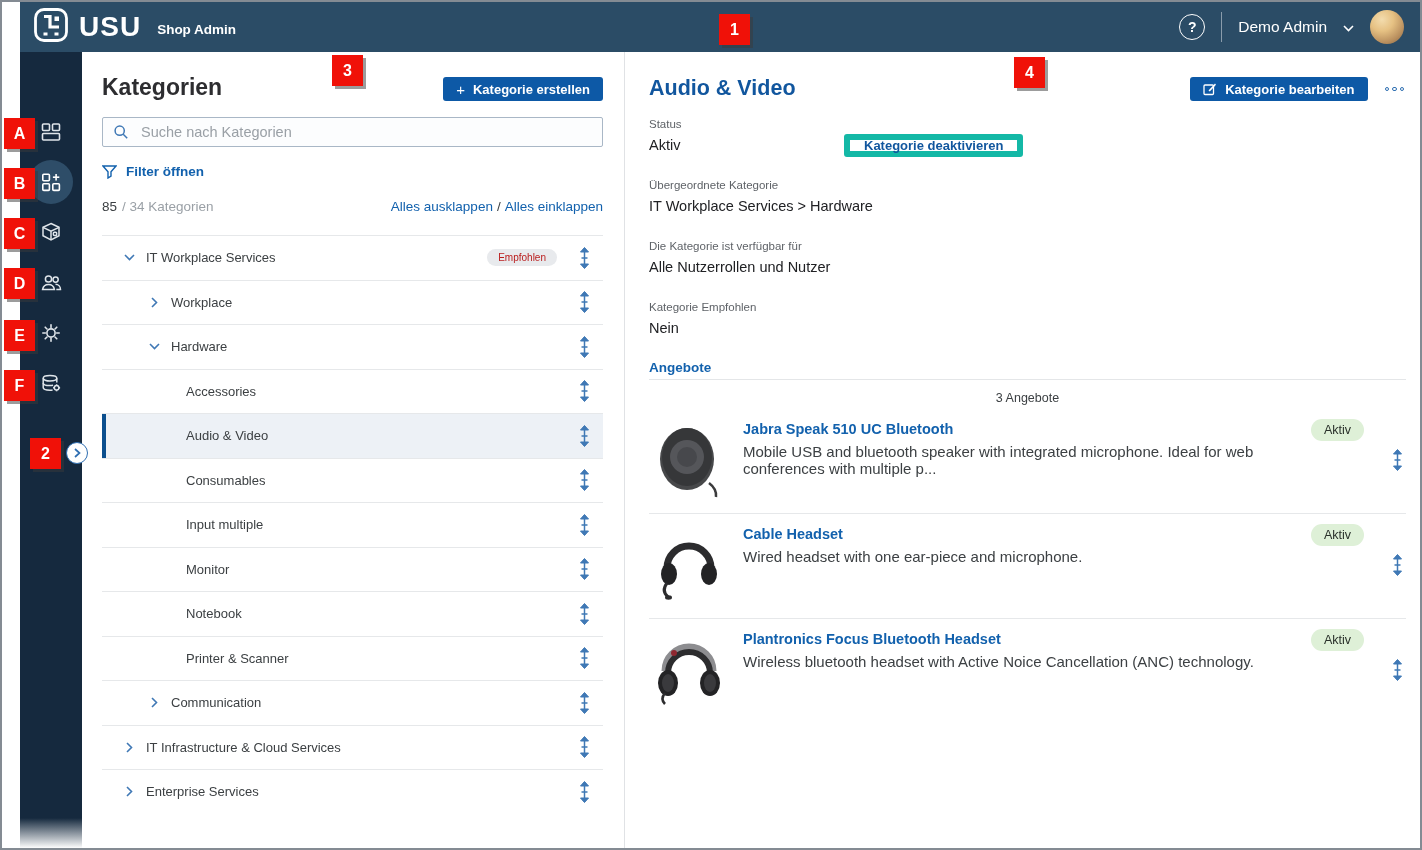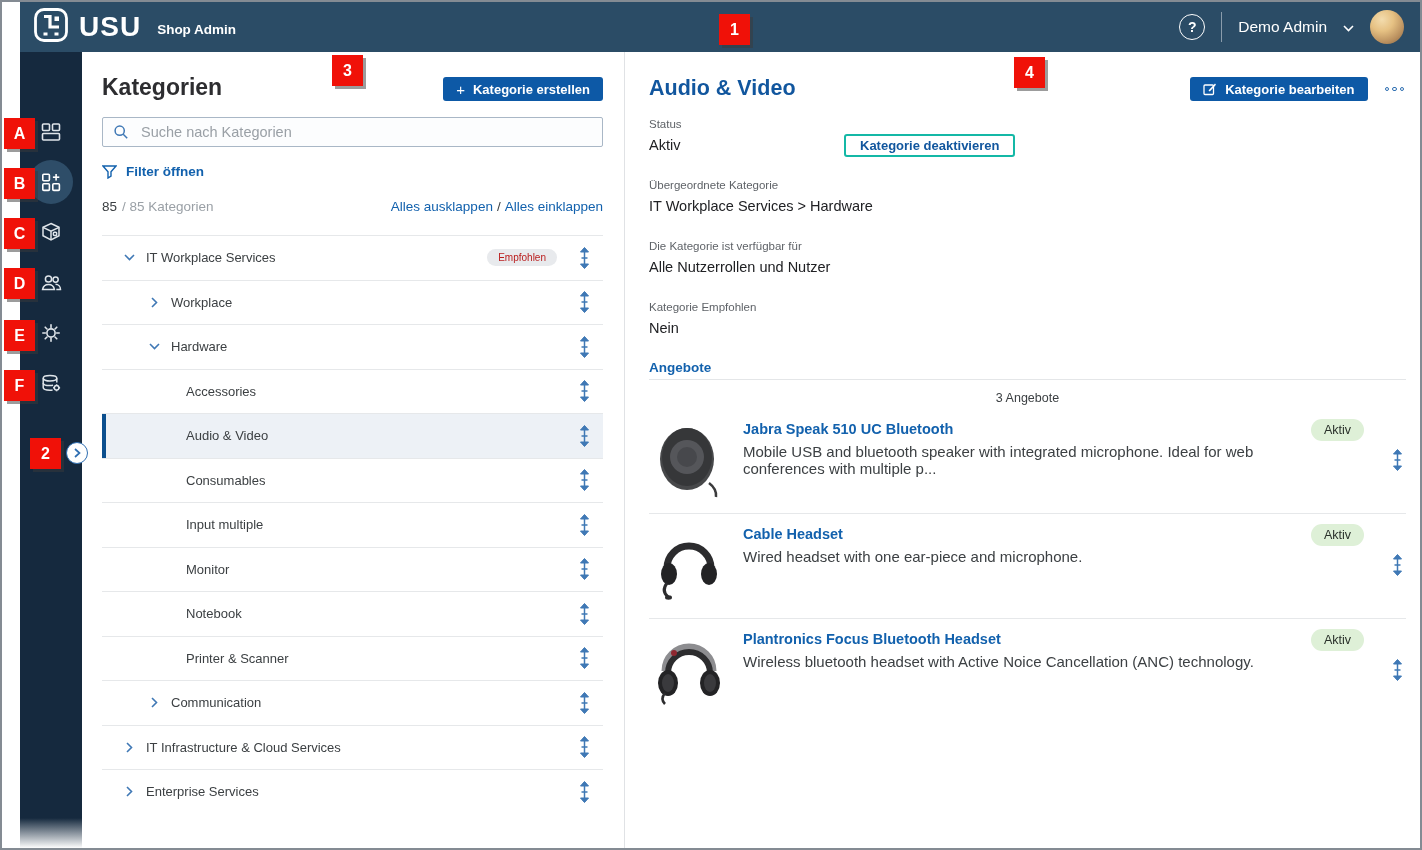--- a/index.html
+++ b/index.html
@@ -61,21 +61,21 @@
   .handle { position:absolute; right:12px; display:flex; cursor:grab; }
 
   
   .right-panel { position:absolute; left:543px; right:0; top:0; bottom:0; }
   .rp-title { position:absolute; left:24px; top:24px; font-size:21.5px; font-weight:700; color:#11569e; }
   .rp-actions { position:absolute; right:14px; top:25px; display:flex; align-items:center; gap:15px; }
   .more-btn { display:flex; gap:3px; cursor:pointer; padding:4px 2px; }
   .more-btn .dot { width:4.5px; height:4.5px; border:1.4px solid #2f6fb2; border-radius:50%; }
   .f-label { position:absolute; left:24px; font-size:11.5px; color:#5f6368; }
   .f-value { position:absolute; left:24px; font-size:14.5px; color:#202124; }
-  .btn-outline { position:absolute; left:219px; top:82px; background:#fff; border:2px solid #14b8a6; border-radius:3px; color:#11569e; font-size:13px; font-weight:700; font-family:inherit; padding:4px 14px; height:23px; display:flex; align-items:center; cursor:pointer; }
+  .btn-outline { position:absolute; left:219px; top:82px; background:#fff; border:6px solid #14b8a6; border-radius:3px; color:#11569e; font-size:13px; font-weight:700; font-family:inherit; padding:4px 14px; height:23px; display:flex; align-items:center; cursor:pointer; }
   .offers-tab { position:absolute; left:24px; right:14px; top:306px; height:22px; border-bottom:1px solid #e4e6e8; }
   .offers-tab span { font-size:13.5px; font-weight:700; color:#1261ad; cursor:pointer; }
   .offers-count { position:absolute; left:24px; right:14px; top:339px; text-align:center; font-size:12.5px; color:#3c4043; }
   .offers { position:absolute; left:24px; right:14px; top:357px; }
   .offer { position:relative; height:105px; display:flex; padding-top:12px; }
   .offer.bordered { border-bottom:1px solid #e6e8ea; }
   .offer-img { width:80px; min-width:80px; height:80px; display:flex; align-items:flex-start; justify-content:center; }
   .offer-body { margin-left:14px; padding-right:120px; }
   .offer-title { font-size:14.5px; font-weight:700; color:#1261ad; cursor:pointer; }
   .offer-desc { font-size:15px; color:#3c4043; margin-top:6px; }
@@ -218,21 +218,21 @@
         <input type="text" placeholder="Suche nach Kategorien" style="">
       </div>
       <div class="lp-filter">
         <svg width="15" height="14" viewBox="0 0 15 14">
           <path d="M1 1 h13 l-5 5.8 v4.4 l-3 1.8 v-6.2 Z" fill="none" stroke="#1261ad" stroke-width="1.4"></path>
         </svg>
         <span>Filter öffnen</span>
       </div>
       <div class="lp-counts">
         <span class="cnt-cur">85</span>
-        <span class="cnt-total">/ 85 Kategorien</span>
+        <span class="cnt-total">/ 34 Kategorien</span>
         <span class="lp-links">
           <span class="lnk">Alles ausklappen</span>
           <span class="sep">/</span>
           <span class="lnk">Alles einklappen</span>
         </span>
       </div>
 
       <div class="tree">
         <div class="trow lvl1">
           <span class="chev">

